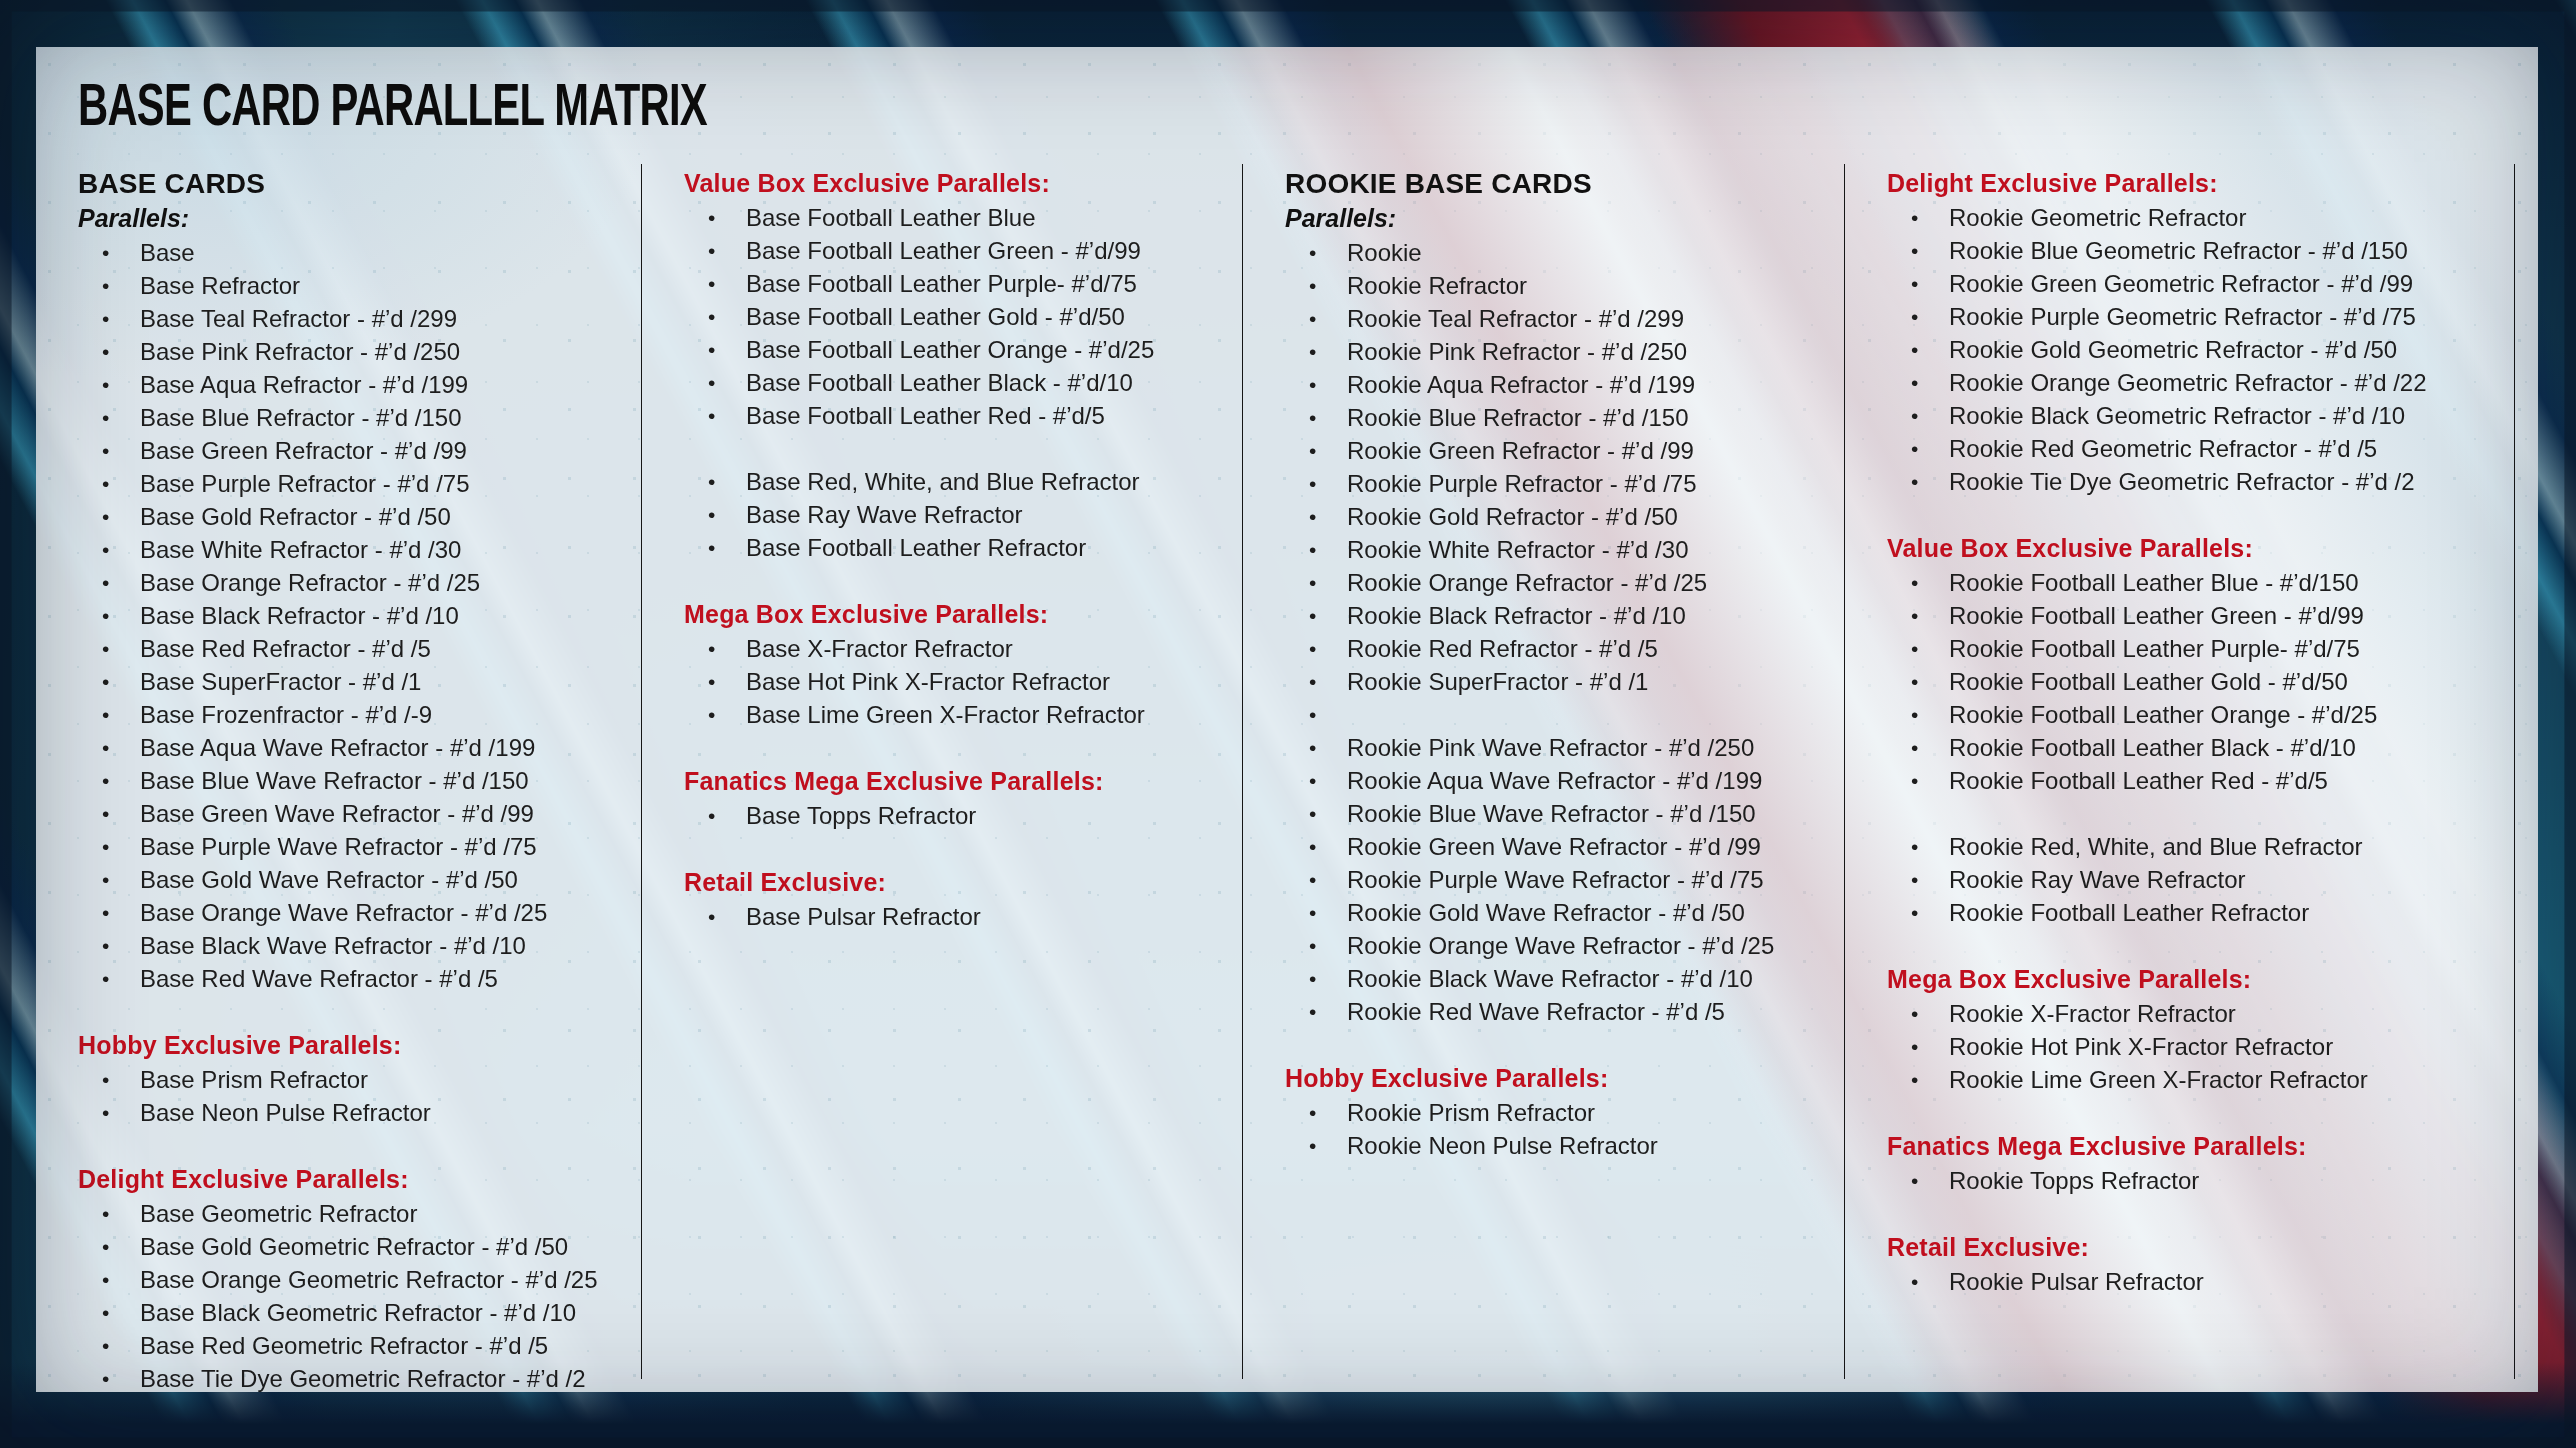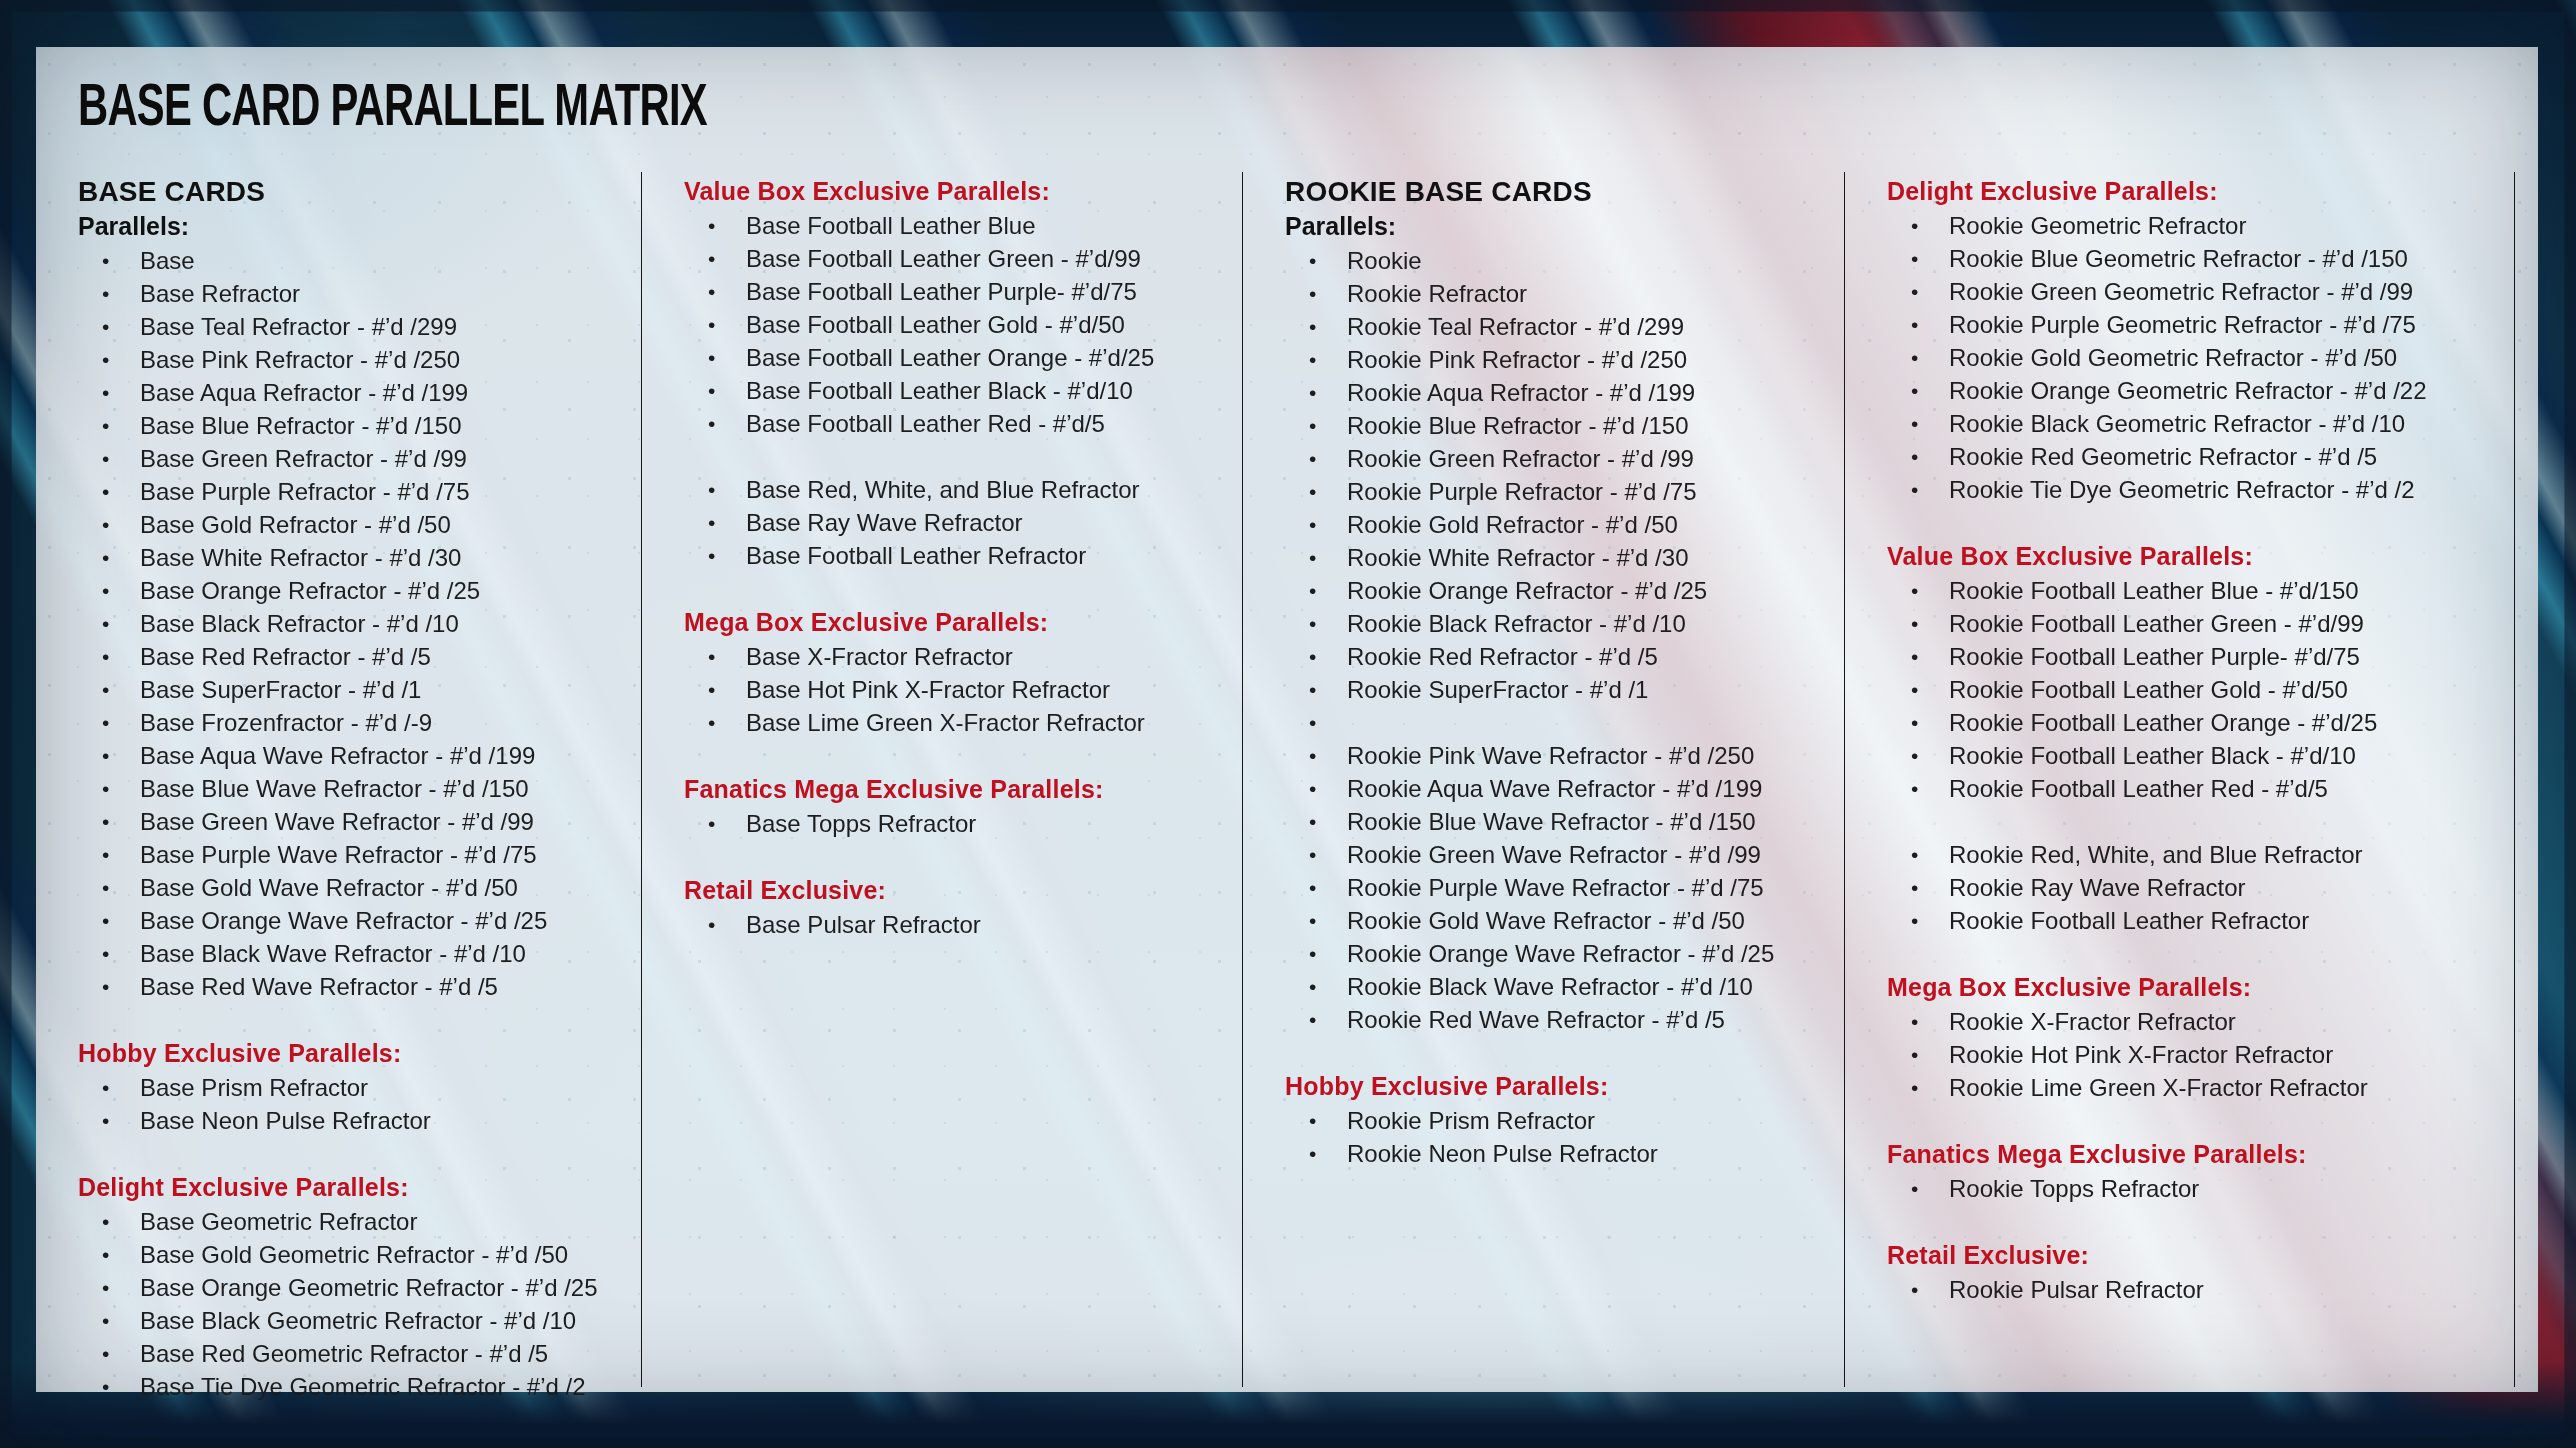--- a/index.html
+++ b/index.html
@@ -41,31 +41,31 @@
     content:"";position:absolute;inset:0;pointer-events:none;
     background-image:
       linear-gradient(62deg,rgba(0,0,0,0) 58%,rgba(226,160,165,0.30) 63%,rgba(255,255,255,0.55) 68%,rgba(226,160,165,0.25) 73%,rgba(0,0,0,0) 78%),
       linear-gradient(62deg,rgba(0,0,0,0) 78%,rgba(255,255,255,0.45) 84%,rgba(205,225,235,0.25) 90%,rgba(0,0,0,0) 96%);
   }
   .title{
     position:relative;z-index:2;margin:23px 0 0 42px;
     font-size:55px;font-weight:800;color:#0d0d0d;letter-spacing:-1px;white-space:nowrap;
     transform:scale(0.76,1.08);transform-origin:left top;
   }
-  .columns{position:relative;z-index:2;display:flex;margin-top:38px;height:1215px;}
+  .columns{position:relative;z-index:2;display:flex;margin-top:30px;height:1215px;}
   .column{box-sizing:border-box;border-right:1.9px solid var(--divider);padding:1.9px 7.7px 0 42px;}
   .column.c1{width:606px;}
   .column.c2{width:601px;}
   .column.c3{width:602px;}
   .column.c4{width:670px;}
   .sec{margin-top:33px;}
   .sec.first{margin-top:0;}
   .sec-title{font-size:28px;font-weight:700;color:var(--heading);line-height:35px;letter-spacing:0.2px;}
   .sec-title.red{font-size:25px;color:var(--red);}
-  .sec-subtitle{font-size:25px;font-weight:700;color:var(--heading);line-height:35px;}
+  .sec-subtitle{font-size:25px;font-weight:700;font-style:italic;color:var(--heading);line-height:35px;}
   .item{display:flex;line-height:33px;color:var(--body);font-size:24px;}
   .bullet{width:62px;box-sizing:border-box;padding-left:24px;flex:none;font-size:21px;}
   .item-label{flex:1;}
   .group-gap{height:33px;}
 </style>
 </head>
 <body>
 
 <div class="vignette"></div>
 

